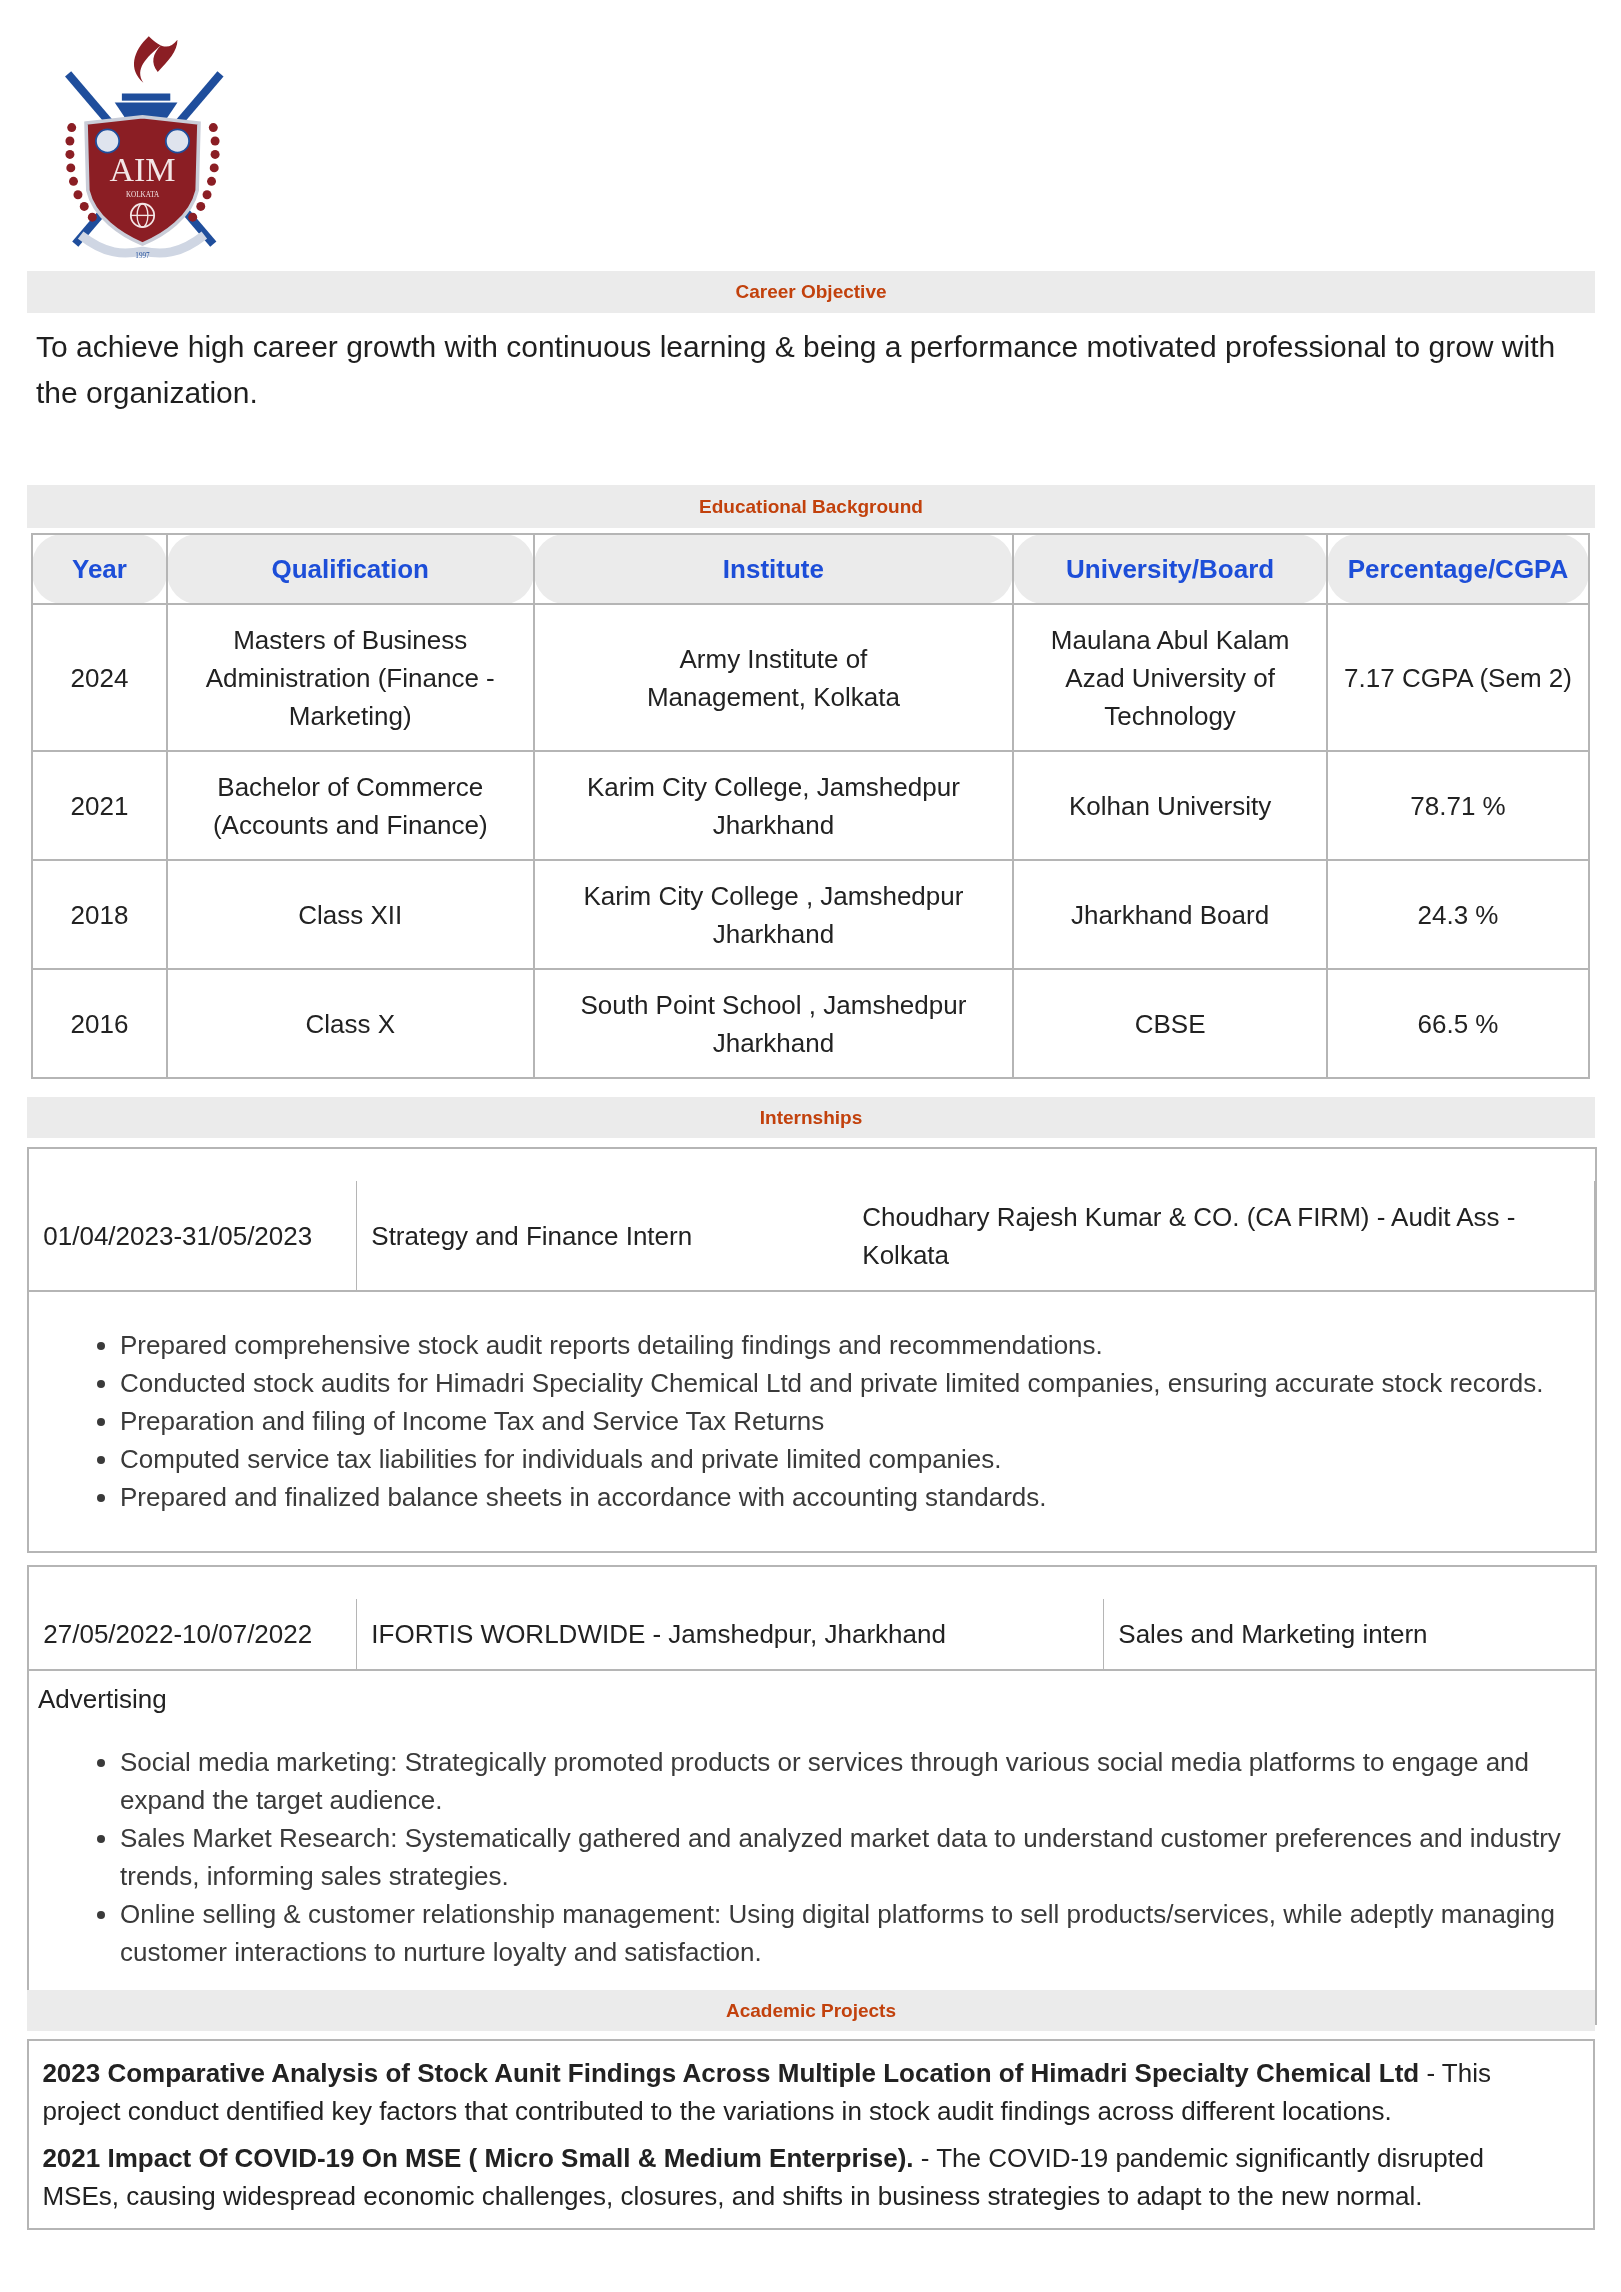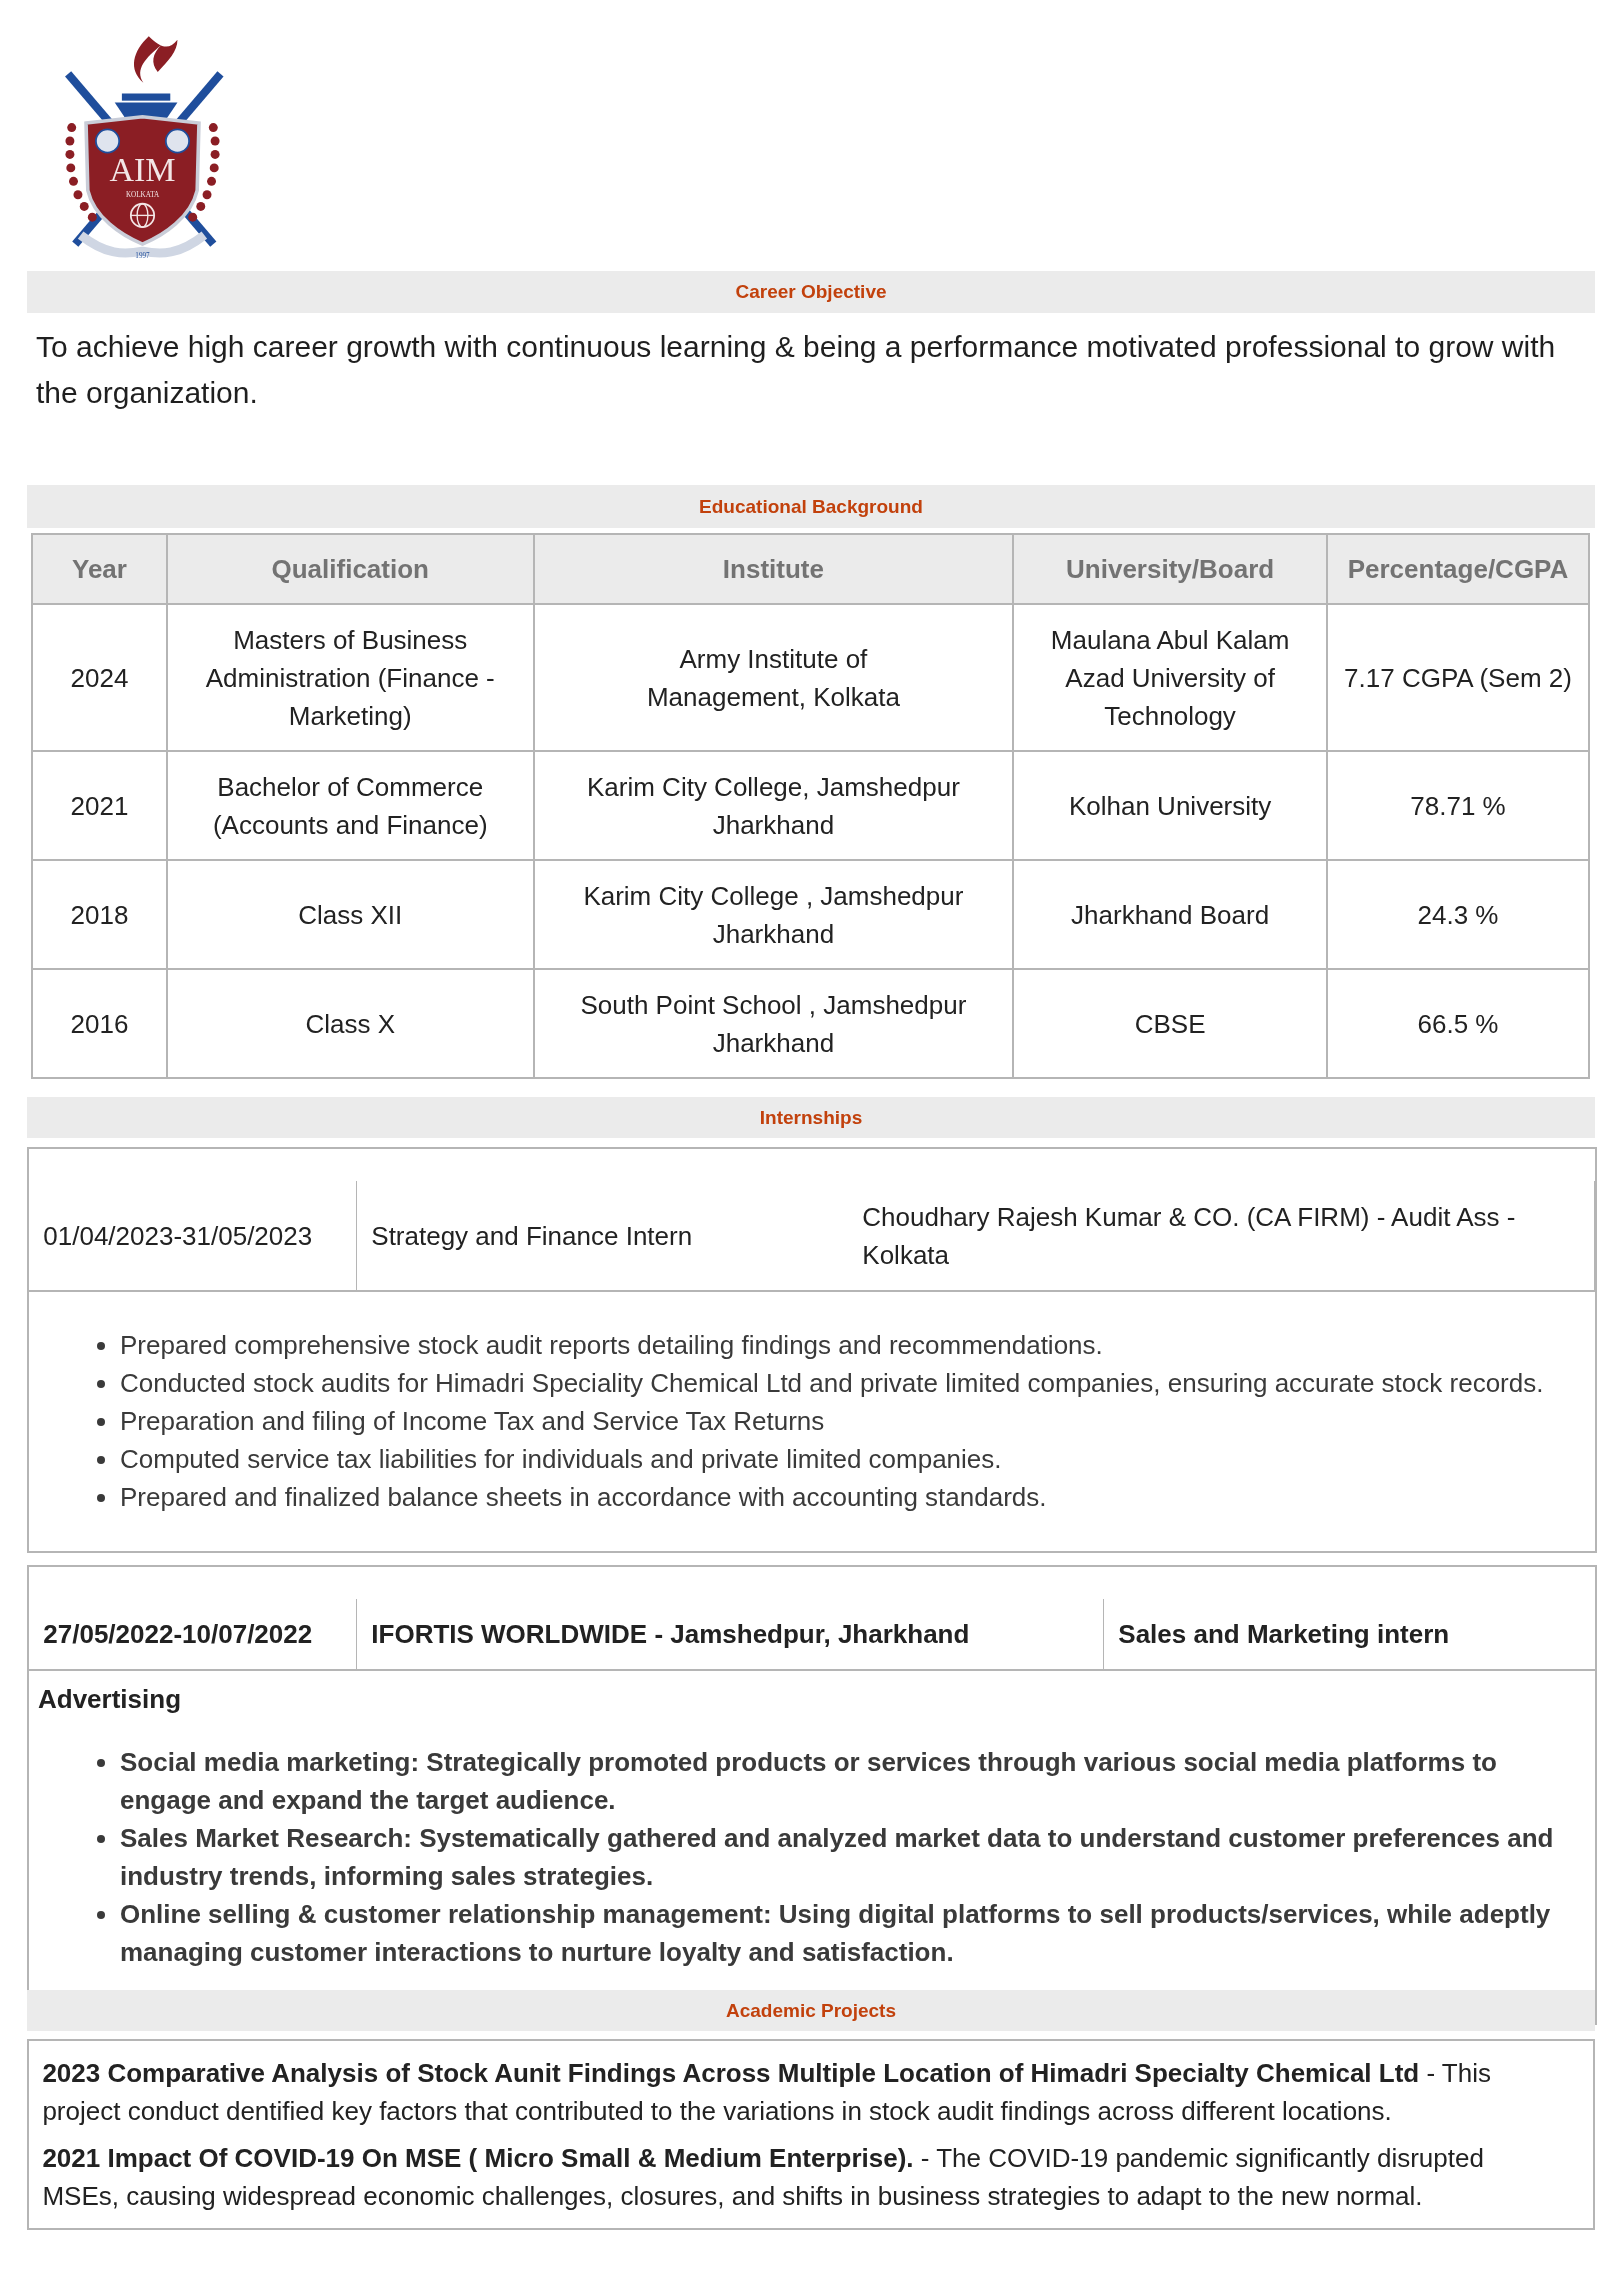--- a/index.html
+++ b/index.html
@@ -17,21 +17,21 @@
     font-size: 30px; line-height: 46px; color: #1f1f1f;
   }
   table.edu {
     position: absolute; left: 31px; top: 533px; width: 1559px;
     border-collapse: collapse; font-size: 26px;
   }
   table.edu th, table.edu td {
     border: 2.7px solid #b5b5b5; text-align: center; vertical-align: middle;
     line-height: 38px; padding: 0 12.5px;
   }
-  table.edu th { background: #ebebeb; font-weight: bold; height: 68px; color: #737373; }
+  table.edu th { background: #ebebeb; font-weight: bold; height: 68px; color: #1d4ed8; border-radius: 31px; }
   table.edu td { color: #222; }
   .intern {
     position: absolute; left: 27px; width: 1570px; border: 2.7px solid #b5b5b5; box-sizing: border-box;
   }
   .intern .row { display: flex; border-bottom: 2.7px solid #b5b5b5; font-size: 26px; color: #222; margin-top: 32px; }
   .intern .cell { display: flex; align-items: center; padding: 0 14.3px; line-height: 38px; box-sizing: border-box; }
   .intern .c1 { width: 328px; border-right: 1.8px solid #b5b5b5; }
   .intern .c2 { width: 747px; border-right: 1.8px solid #b5b5b5; }
   .intern .c3 { flex: 1; }
   .intern .body { padding: 9px 9px 0 9px; font-size: 26px; color: #222; }
@@ -166,21 +166,21 @@
     <ul>
       <li>Prepared comprehensive stock audit reports detailing findings and recommendations.</li>
       <li>Conducted stock audits for Himadri Speciality Chemical Ltd and private limited companies, ensuring accurate stock records.</li>
       <li>Preparation and filing of Income Tax and Service Tax Returns</li>
       <li>Computed service tax liabilities for individuals and private limited companies.</li>
       <li>Prepared and finalized balance sheets in accordance with accounting standards.</li>
     </ul>
   </div>
 </div>
 
-<div class="intern" style="top:1565px;height:460px;font-weight:bold;">
+<div class="intern" style="top:1565px;height:460px;">
   <div class="row" style="height:70px;">
     <div class="cell c1">27/05/2022-10/07/2022</div>
     <div class="cell c2">IFORTIS WORLDWIDE - Jamshedpur, Jharkhand</div>
     <div class="cell c3">Sales and Marketing intern</div>
   </div>
   <div class="body">
     <div class="role">Advertising</div>
     <ul>
       <li>Social media marketing: Strategically promoted products or services through various social media platforms to engage and expand the target audience.</li>
       <li>Sales Market Research: Systematically gathered and analyzed market data to understand customer preferences and industry trends, informing sales strategies.</li>

